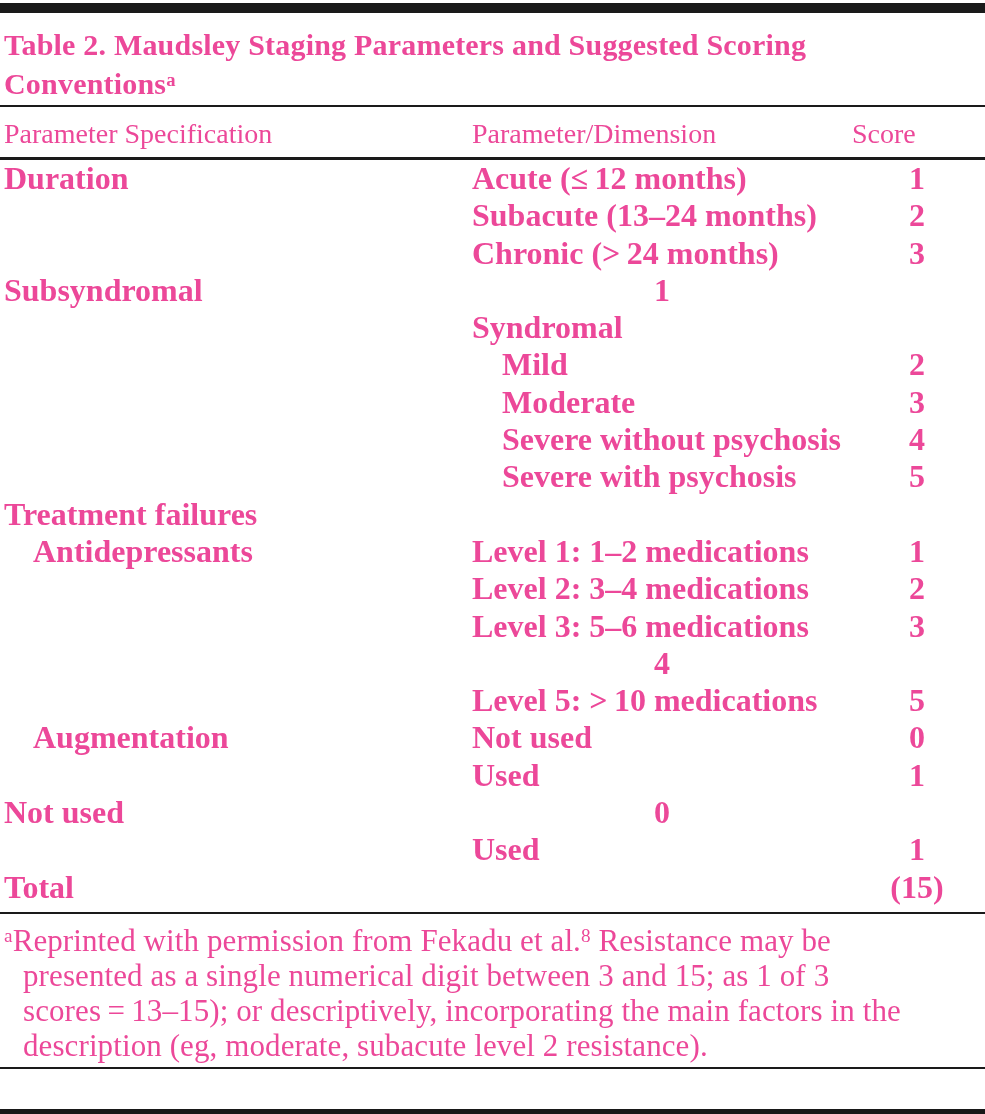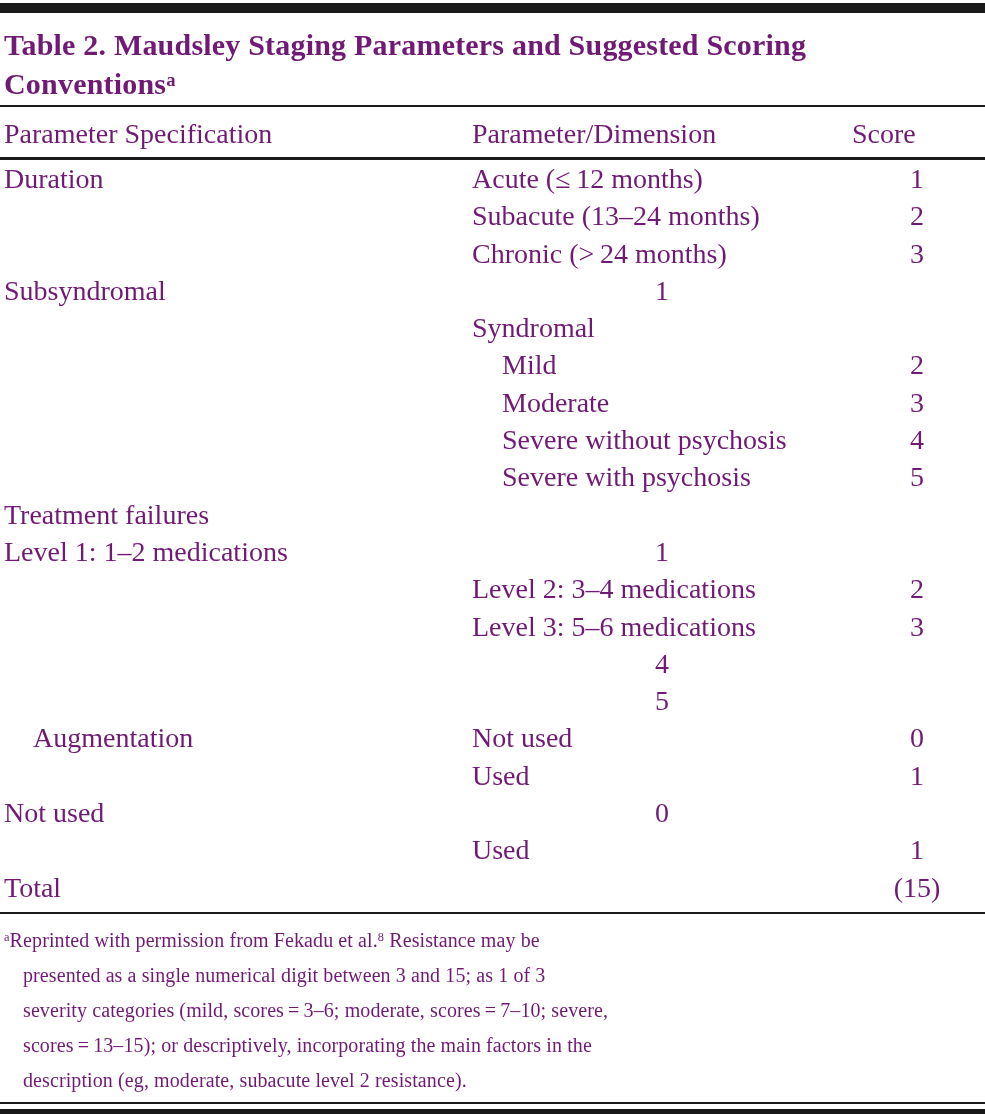--- a/index.html
+++ b/index.html
@@ -2,21 +2,21 @@
 <html><head>
 <meta charset="utf-8">
 <style>
   html, body { margin: 0; padding: 0; background: #ffffff; }
   .page {
     position: relative;
     width: 985px;
     height: 1114px;
     box-sizing: border-box;
     background: #ffffff;
-    color: #701a75;
+    color: #ec4899;
     font-family: "Liberation Serif", "DejaVu Serif", serif;
     overflow: hidden;
     padding: 0 3px 12px 4px;
   }
   .topbar {
     height: 10px;
     background: #181818;
     margin-top: 3px;
     margin-left: -4px;
     margin-right: -3px;
@@ -41,29 +41,30 @@
     font-size: 28px;
     align-items: center;
     padding-top: 4px;
     box-sizing: border-box;
   }
   .head-score { padding-right: 2px; }
   .rows { }
   .row {
     height: 37.3px;
     line-height: 37.3px;
-    font-size: 28px;
+    font-size: 32px;
     white-space: nowrap;
+    font-weight: bold;
   }
   .cell-dim.indent  { padding-left: 29px; }
   .cell-spec.indent2 { padding-left: 30px; }
   .cell-score { text-align: center; }
   .rule-above-foot { margin-top: 6px; }
   .footnote {
-    font-size: 20px;
+    font-size: 31px;
     line-height: 35px;
     padding-top: 9px;
     letter-spacing: 0.1px;
   }
   .fn-cont { padding-left: 19px; }
   .sup {
     font-size: 62%;
     position: relative;
     top: -0.45em;
     line-height: 0;
@@ -152,20 +153,21 @@
       <div class="cell-score">5</div>
     </div>
 
     <div class="grid3 row">
       <div class="cell-dim">Treatment failures</div>
       <div class="cell-spec"></div>
       <div class="cell-score"></div>
     </div>
 
     <div class="grid3 row">
+      <div class="cell-dim indent">Antidepressants</div>
       <div class="cell-spec">Level 1: 1–2 medications</div>
       <div class="cell-score">1</div>
     </div>
 
     <div class="grid3 row">
       <div class="cell-dim"></div>
       <div class="cell-spec">Level 2: 3–4 medications</div>
       <div class="cell-score">2</div>
     </div>
 
@@ -175,20 +177,21 @@
       <div class="cell-score">3</div>
     </div>
 
     <div class="grid3 row">
       <div class="cell-dim"></div>
       <div class="cell-score">4</div>
     </div>
 
     <div class="grid3 row">
       <div class="cell-dim"></div>
+      <div class="cell-spec">Level 5: &gt; 10 medications</div>
       <div class="cell-score">5</div>
     </div>
 
     <div class="grid3 row">
       <div class="cell-dim indent">Augmentation</div>
       <div class="cell-spec">Not used</div>
       <div class="cell-score">0</div>
     </div>
 
     <div class="grid3 row">
@@ -213,21 +216,20 @@
       <div class="cell-spec"></div>
       <div class="cell-score">(15)</div>
     </div>
   </div>
 
   <div class="rule rule-thin rule-above-foot"></div>
 
   <div class="footnote">
     <div><span class="sup">a</span><span>Reprinted with permission from Fekadu et al.</span><span class="sup">8</span><span> Resistance may be</span></div>
     <div class="fn-cont">presented as a single numerical digit between 3 and 15; as 1 of 3</div>
-    <div class="fn-cont">severity categories (mild, scores = 3–6; moderate, scores = 7–10; severe,</div>
     <div class="fn-cont">scores = 13–15); or descriptively, incorporating the main factors in the</div>
     <div class="fn-cont">description (eg, moderate, subacute level 2 resistance).</div>
   </div>
 
   <div class="rule rule-thin rule-bottom-thin"></div>
 
   <div class="bottom-bar"></div>
 
 </div>
 

